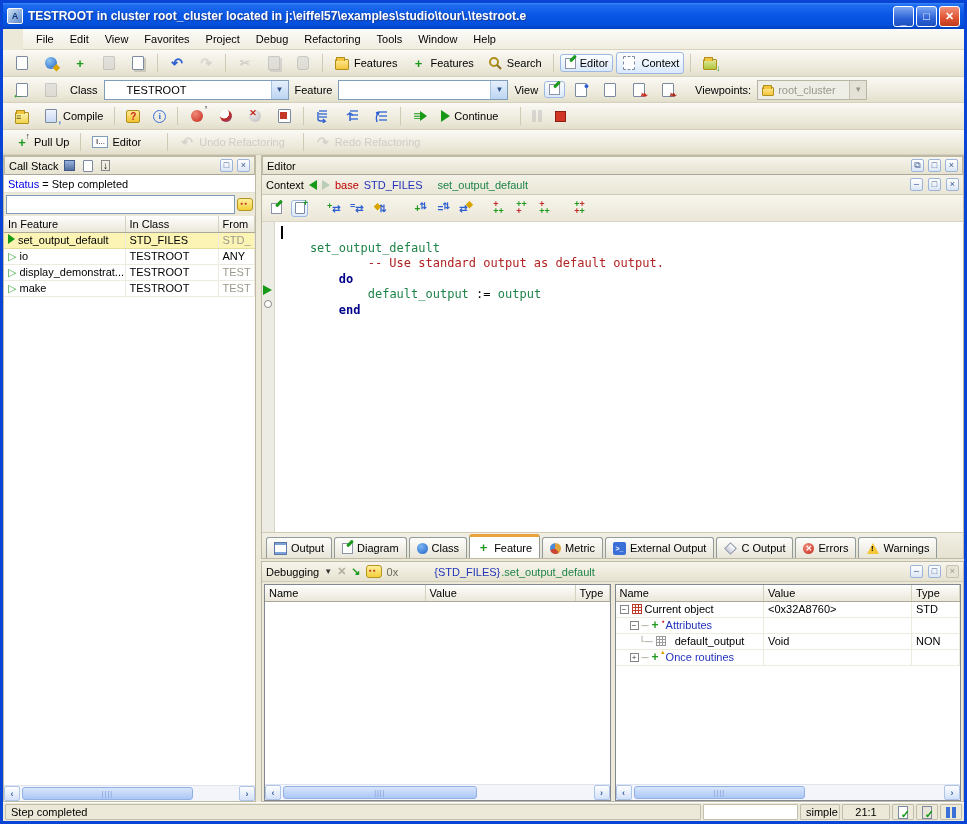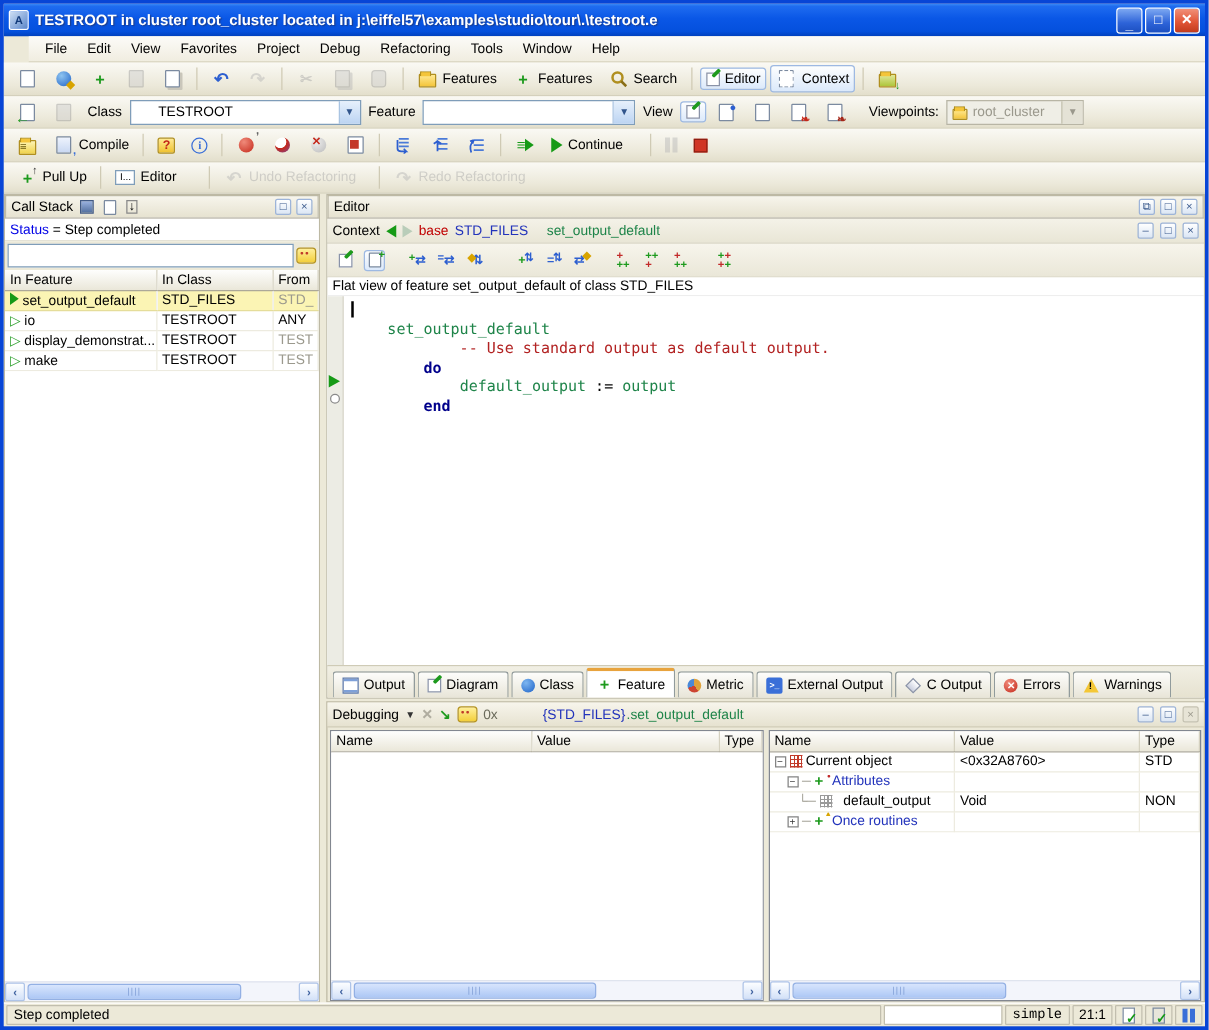--- a/index.html
+++ b/index.html
@@ -143,21 +143,21 @@
   .plusdot.yellow:after { content:"▲"; position:absolute; right:-3px; top:-5px; font-size:6px; color:#d8a400; }
   .blue-name { color:#2233BB; }
   .tree-line { color:#9a988c; font-size:10px; }
   .dbg-tabs { height:23px; flex:0 0 23px; display:flex; align-items:flex-end; gap:2px; padding:0 4px; background:#ECE9D8; }
 
   
   .statusbar { height:19px; flex:0 0 19px; display:flex; align-items:stretch; gap:2px; background:#ECE9D8; border-top:1px solid #fff; padding:1px 2px; }
   .sb-cell { border:1px solid #c1beae; border-radius:1px; display:flex; align-items:center; padding:0 5px; background:#ECE9D8; white-space:nowrap; }
   .sb-msg { flex:1; }
   .sb-progress { width:95px; background:#fff; }
-  .sb-mode { width:52px;font-family:Liberation Mono, monospace; } .sb-pos { width:32px; justify-content:center; }
+  .sb-mode { width:40px; } .sb-pos { width:48px; justify-content:center; }
   .sb-icon { width:22px; justify-content:center; }
   .chkdoc { width:12px; height:13px; background:#fff; border:1px solid #7b8aa0; position:relative; }
   .chkdoc:after { content:"✓"; position:absolute; right:-3px; bottom:-3px; color:#169a16; font-weight:bold; font-size:11px; }
   .chkdoc.flat { background:#e7e5da; }
   .pause-blue { display:flex; gap:2px; } .pause-blue i { width:4px; height:11px; background:#3a6fd8; }
 
   .mini-g { color:#1d9a1d; font-weight:bold; }
   .mini-gray { color:#a8a698; font-weight:bold; }
   .undo-arrow { font-size:14px; color:#2d5fd0; font-weight:bold; }
   .undo-arrow.dis { color:#b7b4a6; }
@@ -607,21 +607,20 @@
               </span>
             </span>
           <span style="width:6px;"></span>
           <span class="mi">
               <span style="display:flex;flex-direction:column;line-height:7px;font-size:9px;">
                 <span><span class="g">+</span><span class="r">+</span></span>
                 <span><span class="r">+</span><span class="g">+</span></span>
               </span>
             </span>
         </div>
-        <div class="ed-caption">Flat view of feature set_output_default of class STD_FILES</div>
         <div class="code-wrap">
           <div class="gutter">
             <span class="exec-arrow"></span>
             <span class="bp-circle"></span>
           </div>
           <div class="code"><div><span class="caret"></span></div><div><span class="ft">    set_output_default</span></div><div><span class="cm">            -- Use standard output as default output.</span></div><div><span>        </span><span class="kw">do</span></div><div><span>            </span><span class="ft">default_output</span><span> := </span><span class="ft">output</span></div><div><span>        </span><span class="kw">end</span></div></div>
         </div>
         <div class="tabs-row">
           <span class="tab">
               <span class="ti ti-lines"></span>

